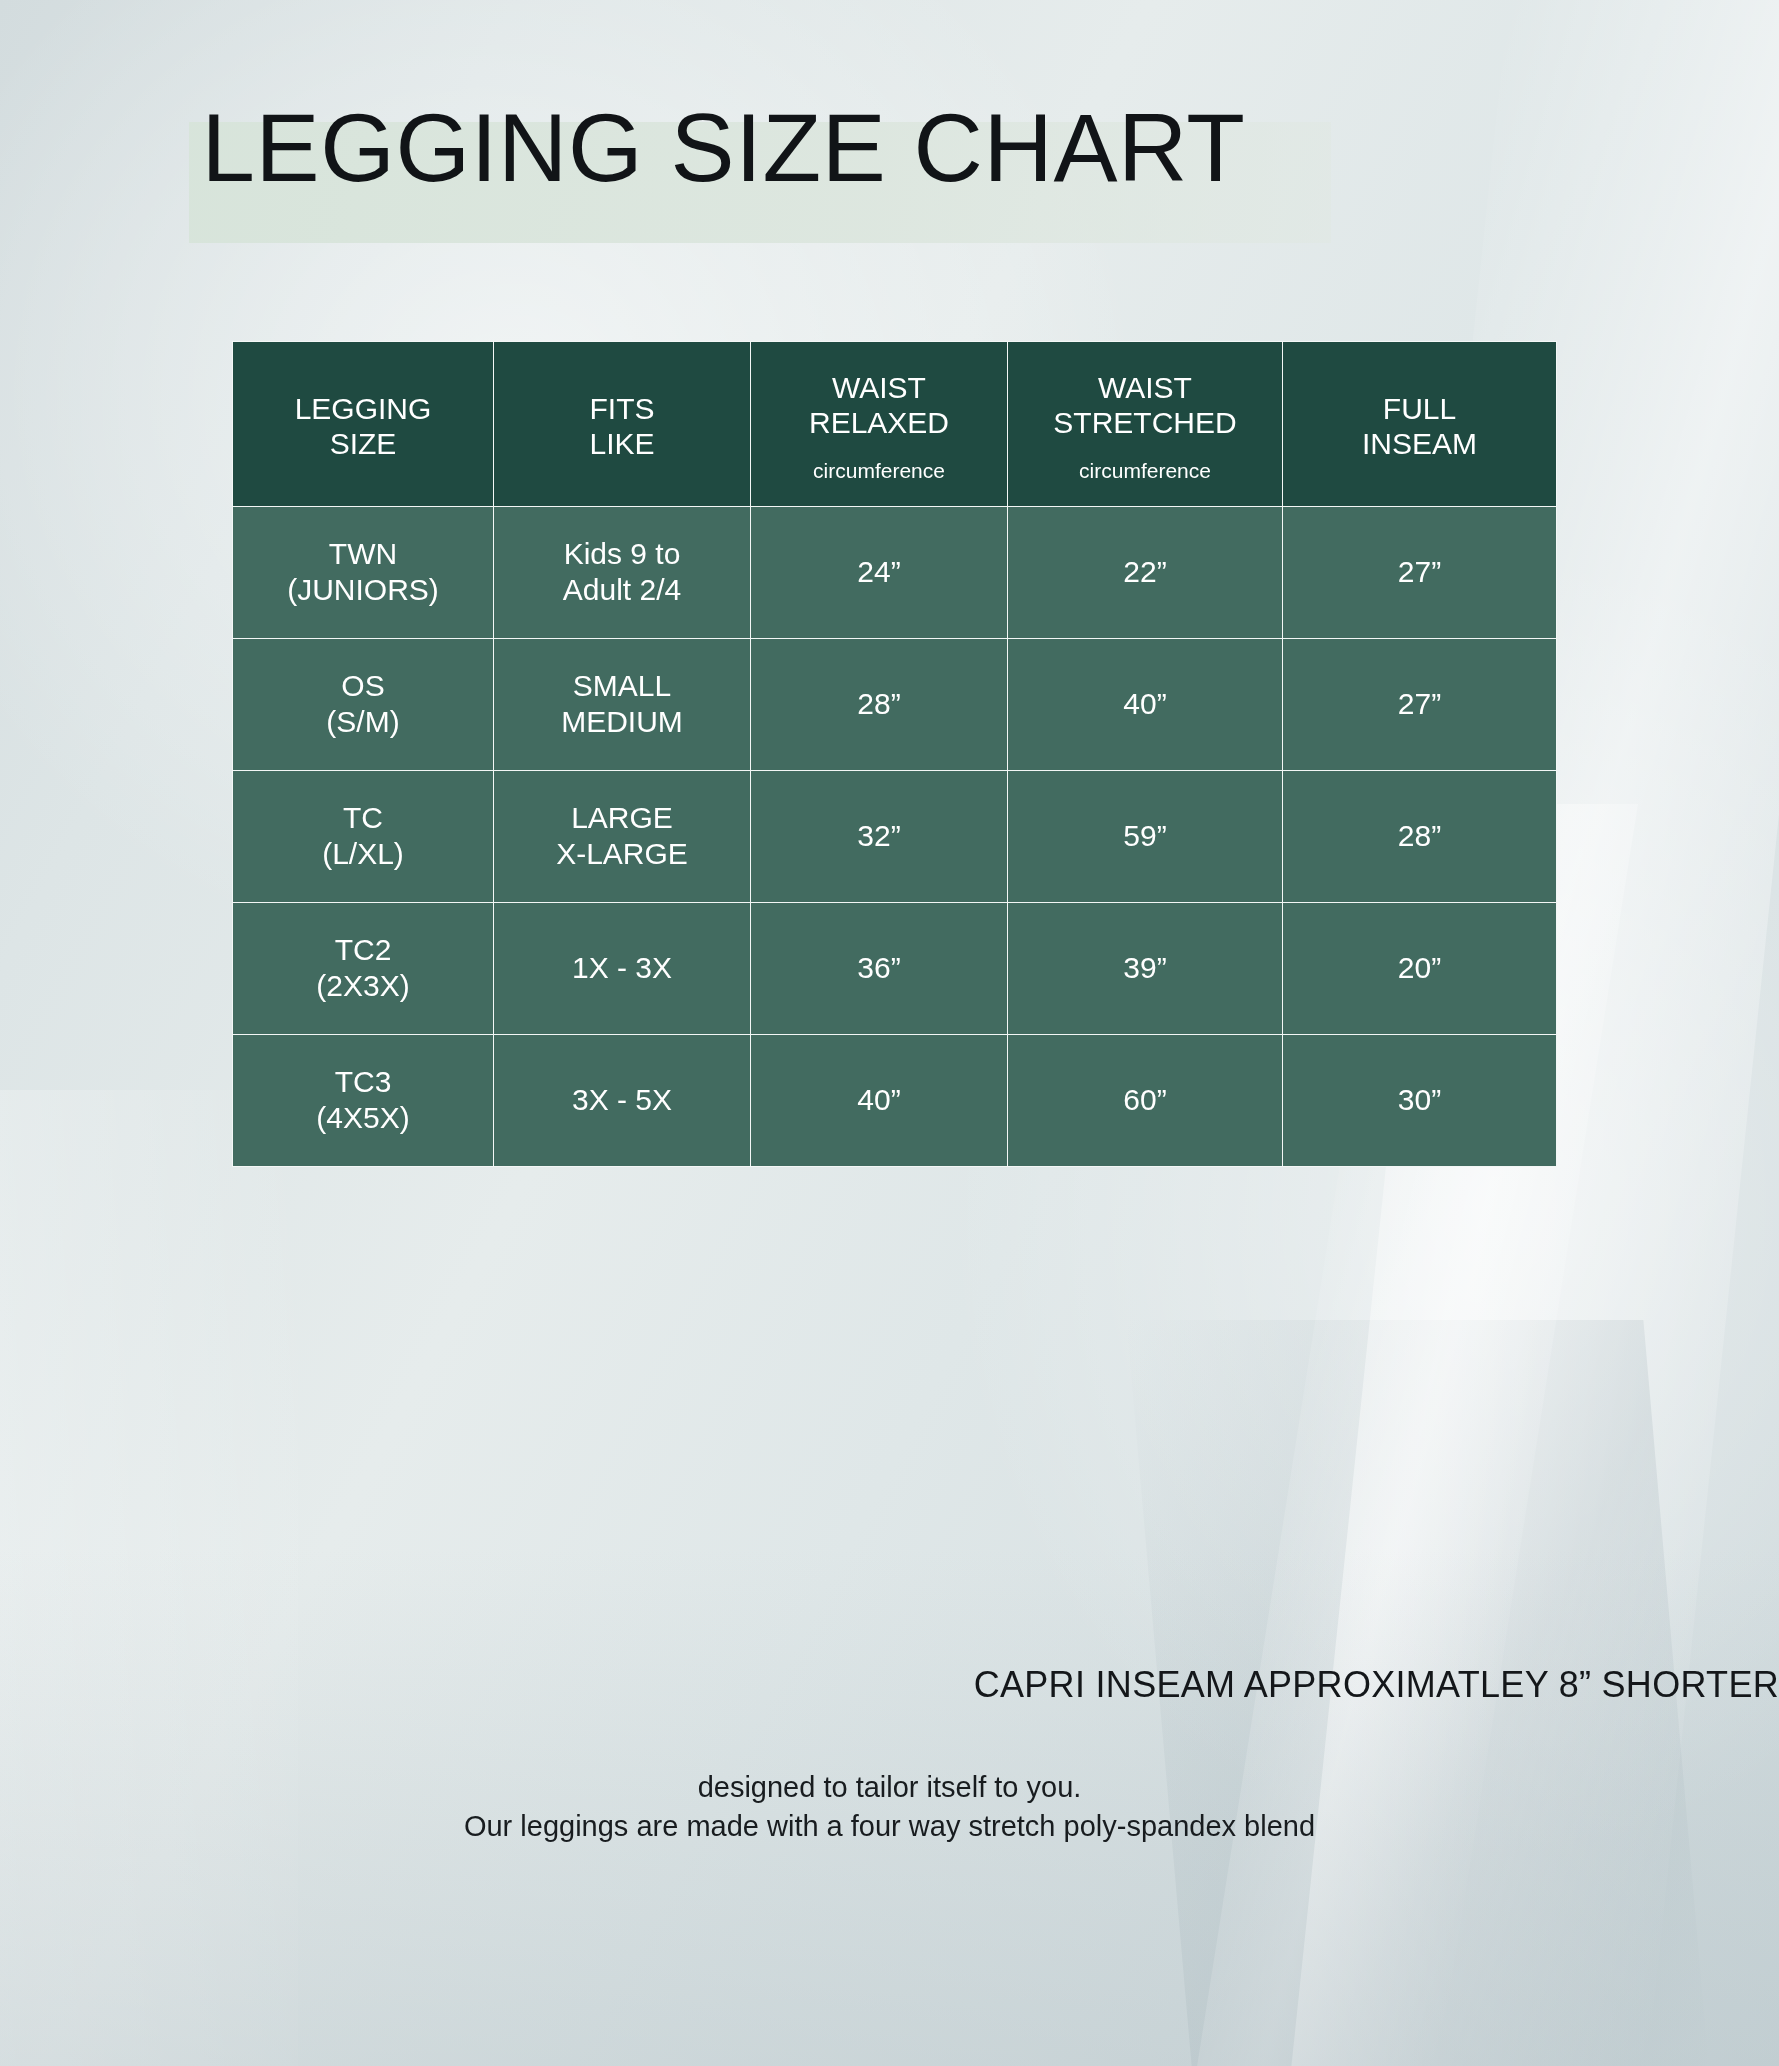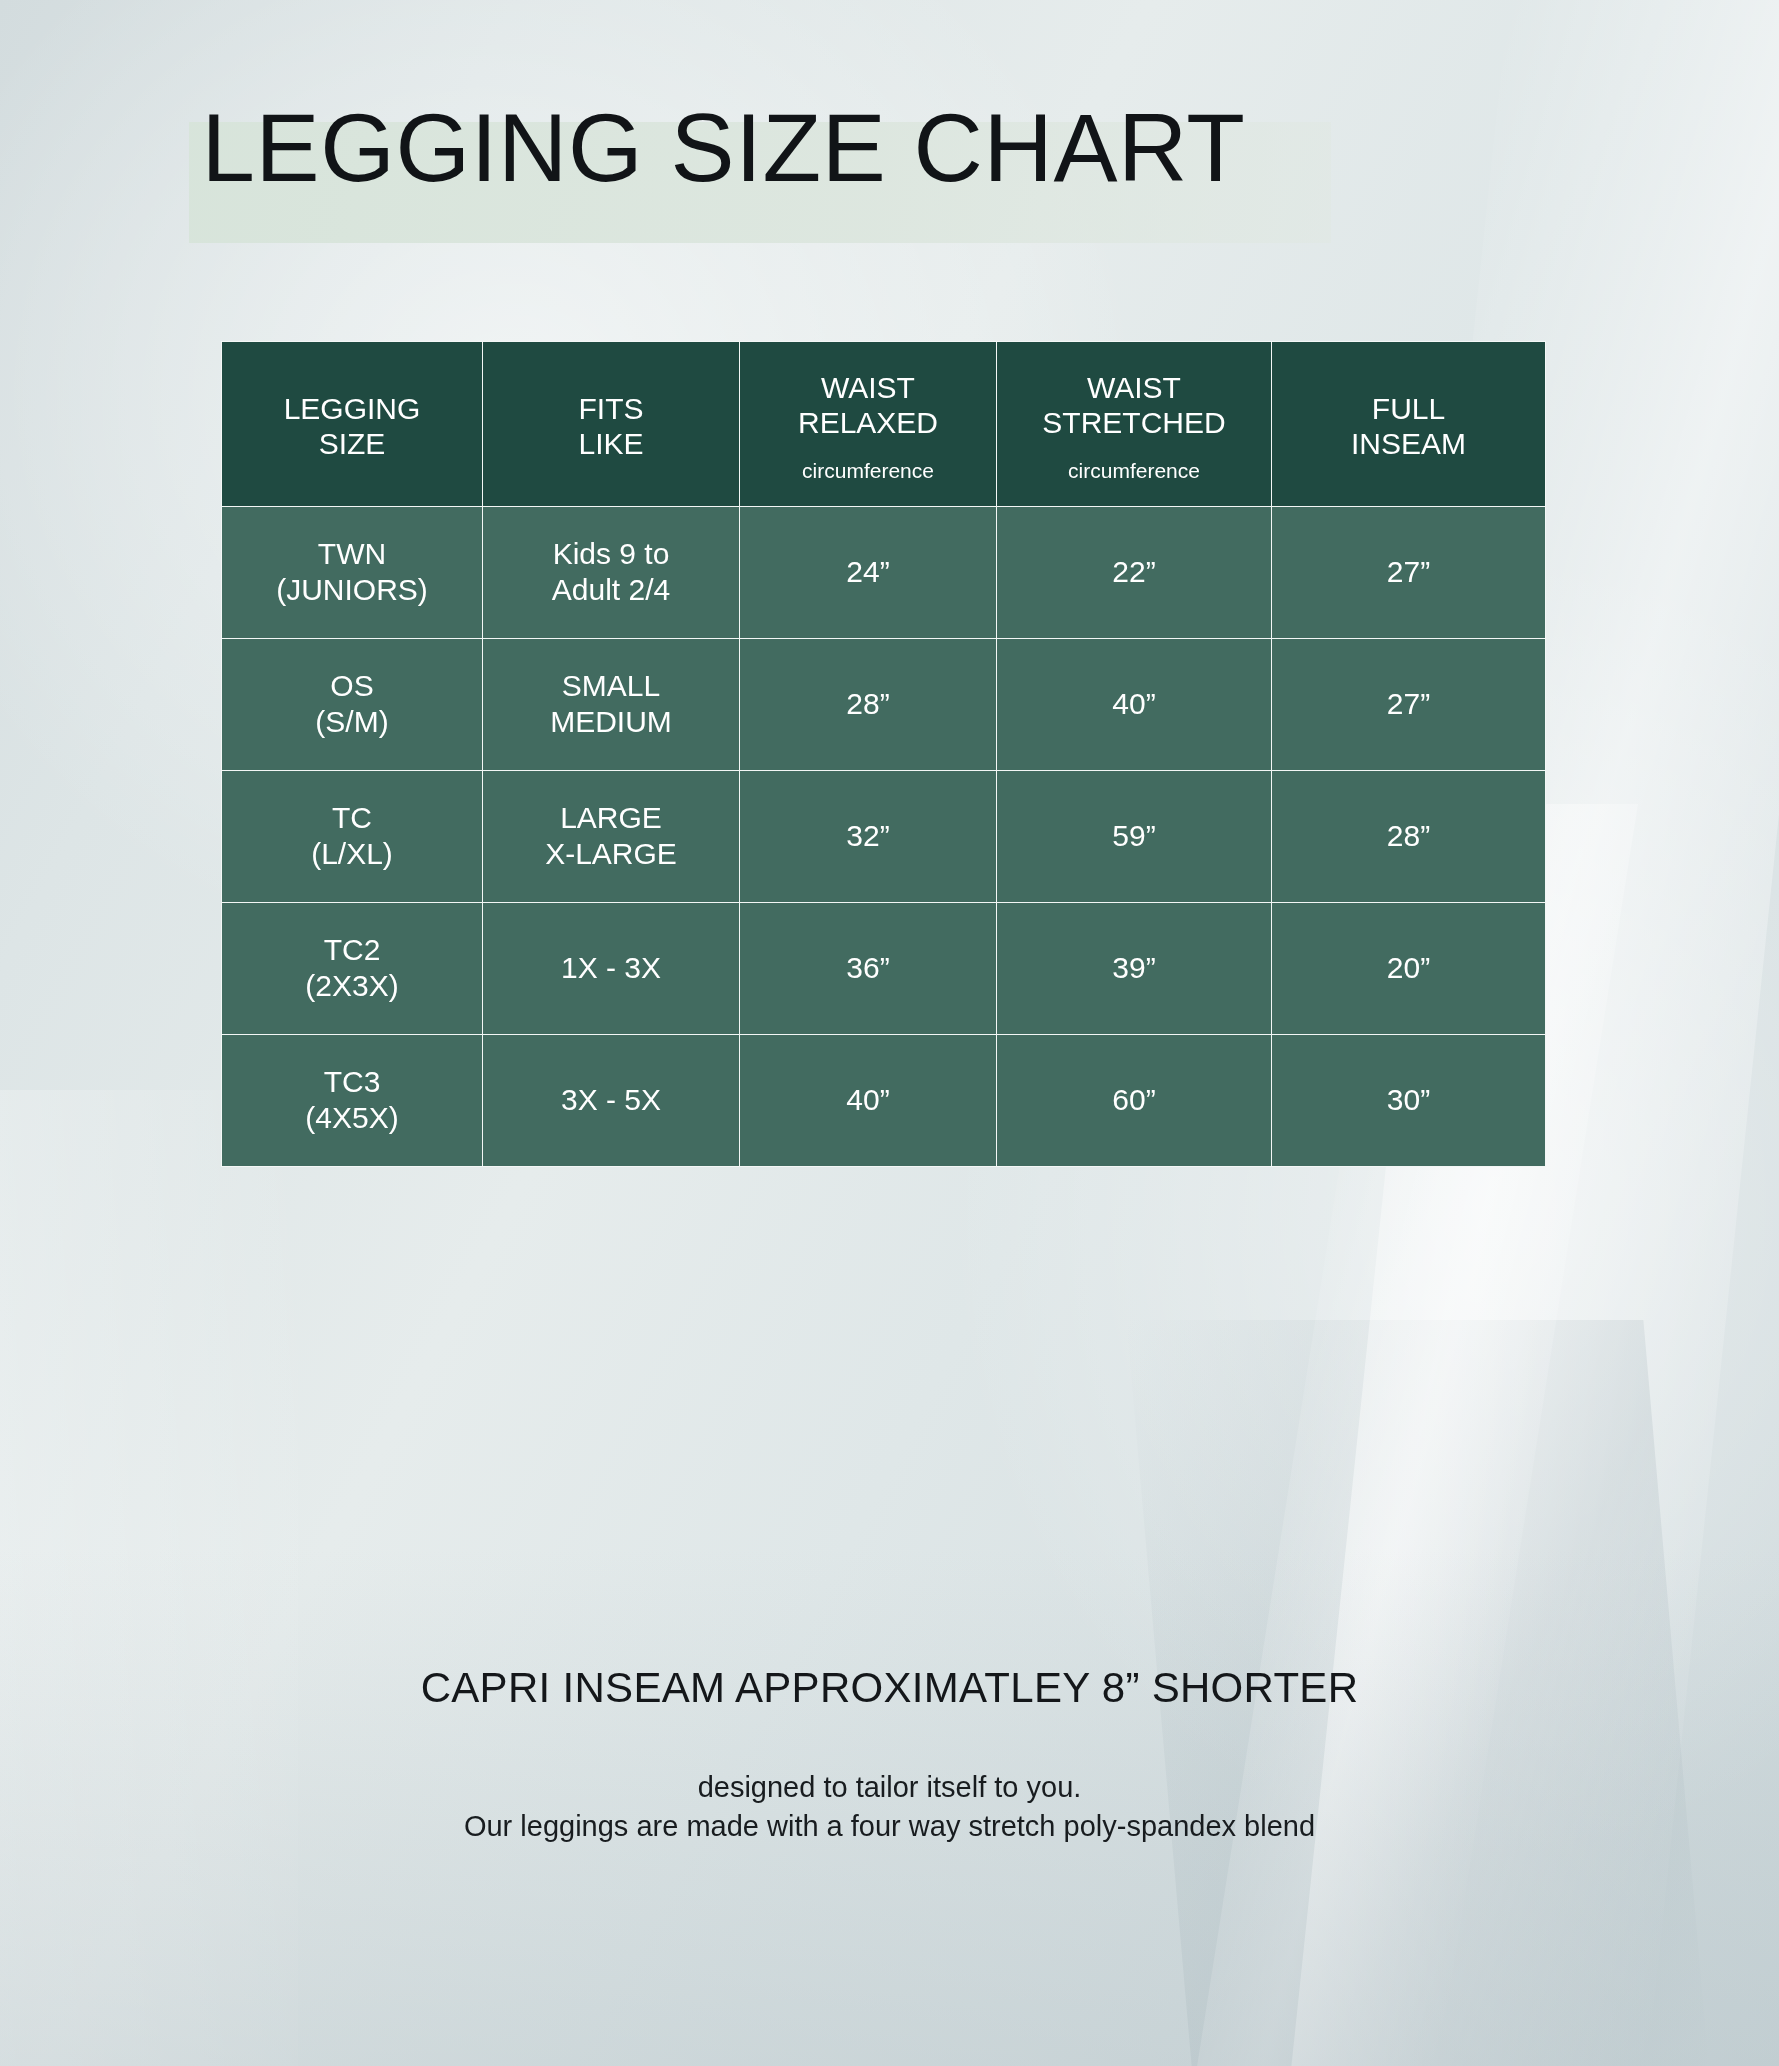--- a/index.html
+++ b/index.html
@@ -102,21 +102,21 @@
     line-height: 1.0;
     letter-spacing: 0.6px;
     color: #111417;
     font-weight: 400;
     white-space: nowrap;
   }
 
   
   .table-wrap {
     position: absolute;
-    left: 221px;
+    left: 232px;
     top: 341px;
     width: 1323px;
   }
   table.size-chart {
     border-collapse: collapse;
     width: 1323px;
     table-layout: fixed;
   }
   table.size-chart col.c1 { width: 261px; }
   table.size-chart col.c2 { width: 257px; }
@@ -160,22 +160,22 @@
   table.size-chart tbody td .l2 {
     display: block;
   }
 
   
   .capri-note {
     position: absolute;
     left: 0;
     top: 1664px;
     width: 1779px;
-    text-align: center;
-    font-size: 42px;
+    text-align: right;
+    font-size: 36px;
     letter-spacing: 0.3px;
     color: #14171a;
   }
   .blend-note {
     position: absolute;
     left: 0;
     top: 1768px;
     width: 1779px;
     text-align: center;
     font-size: 29px;

